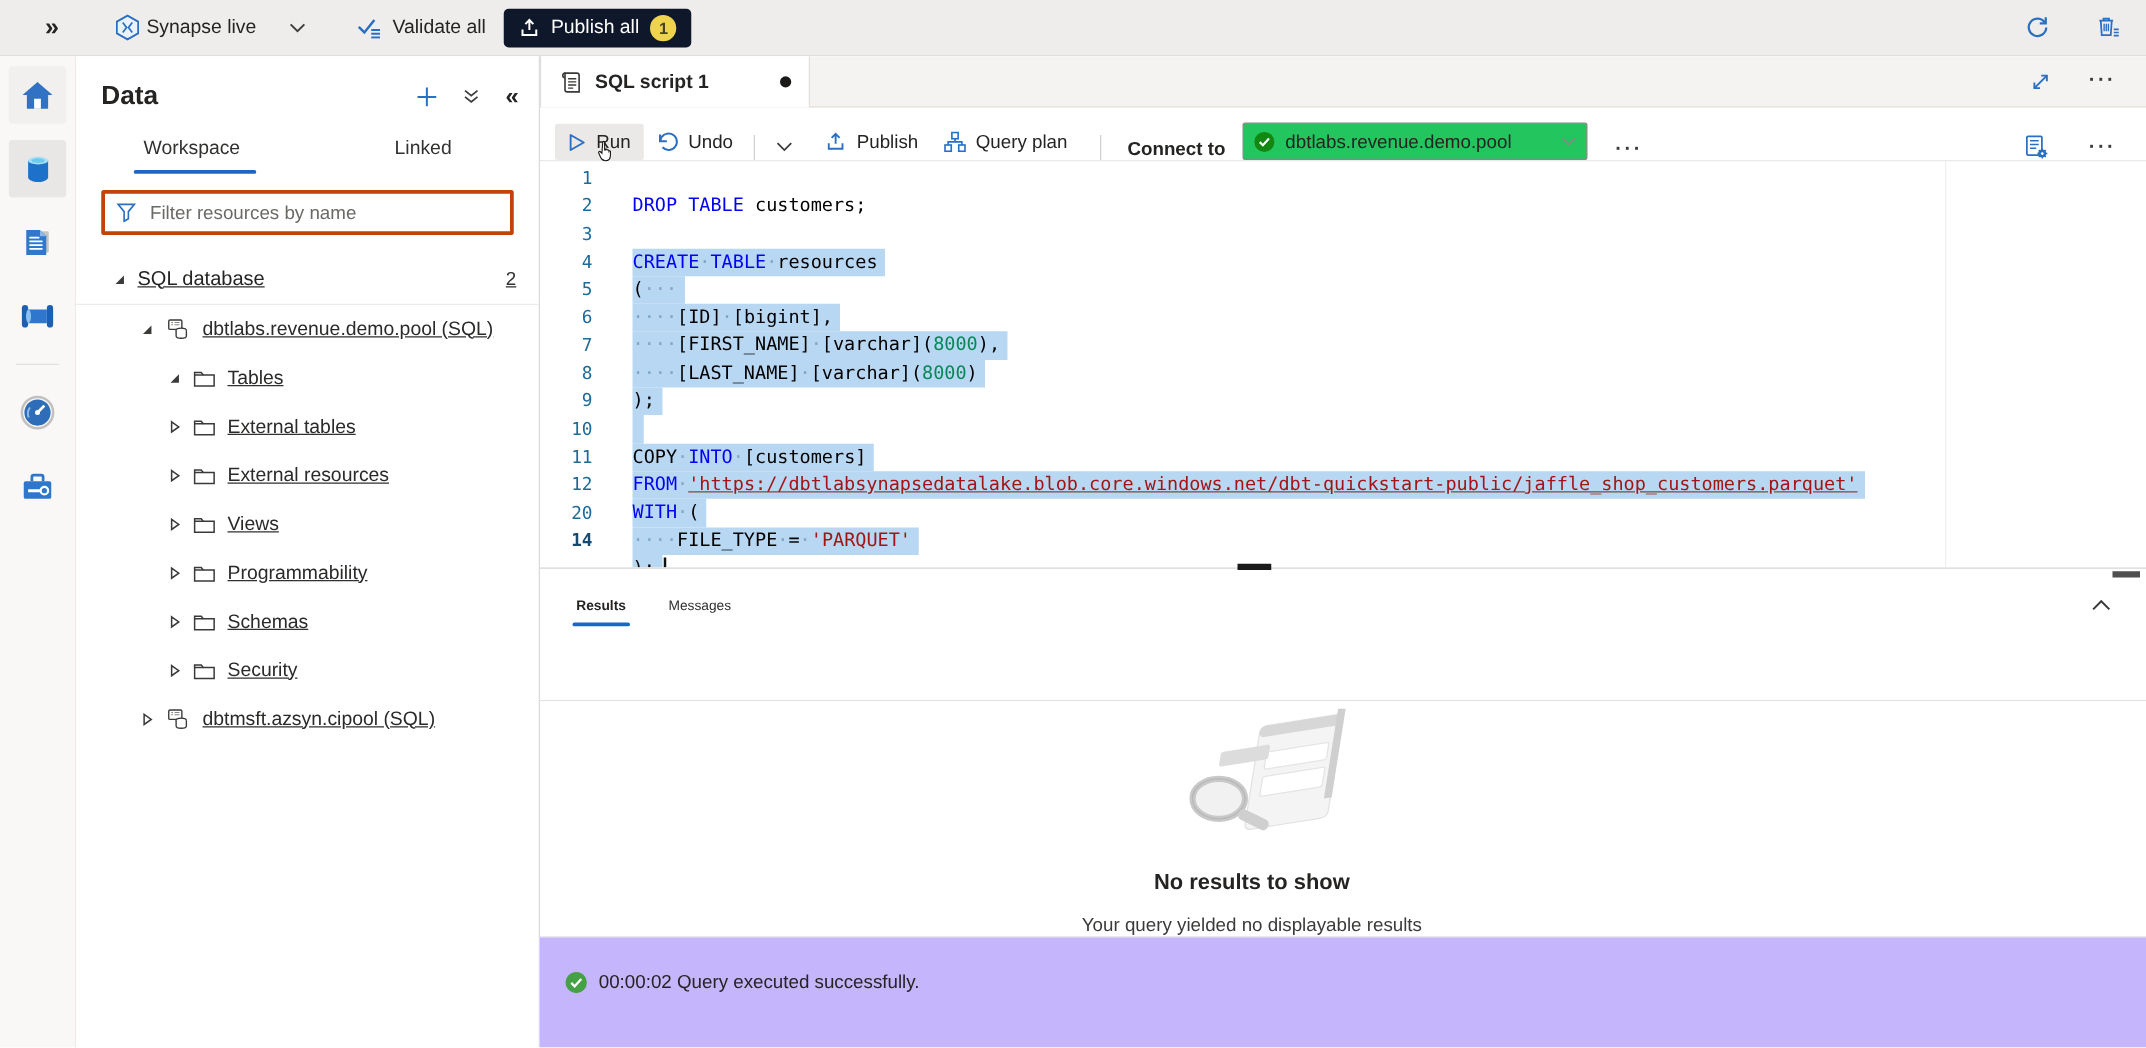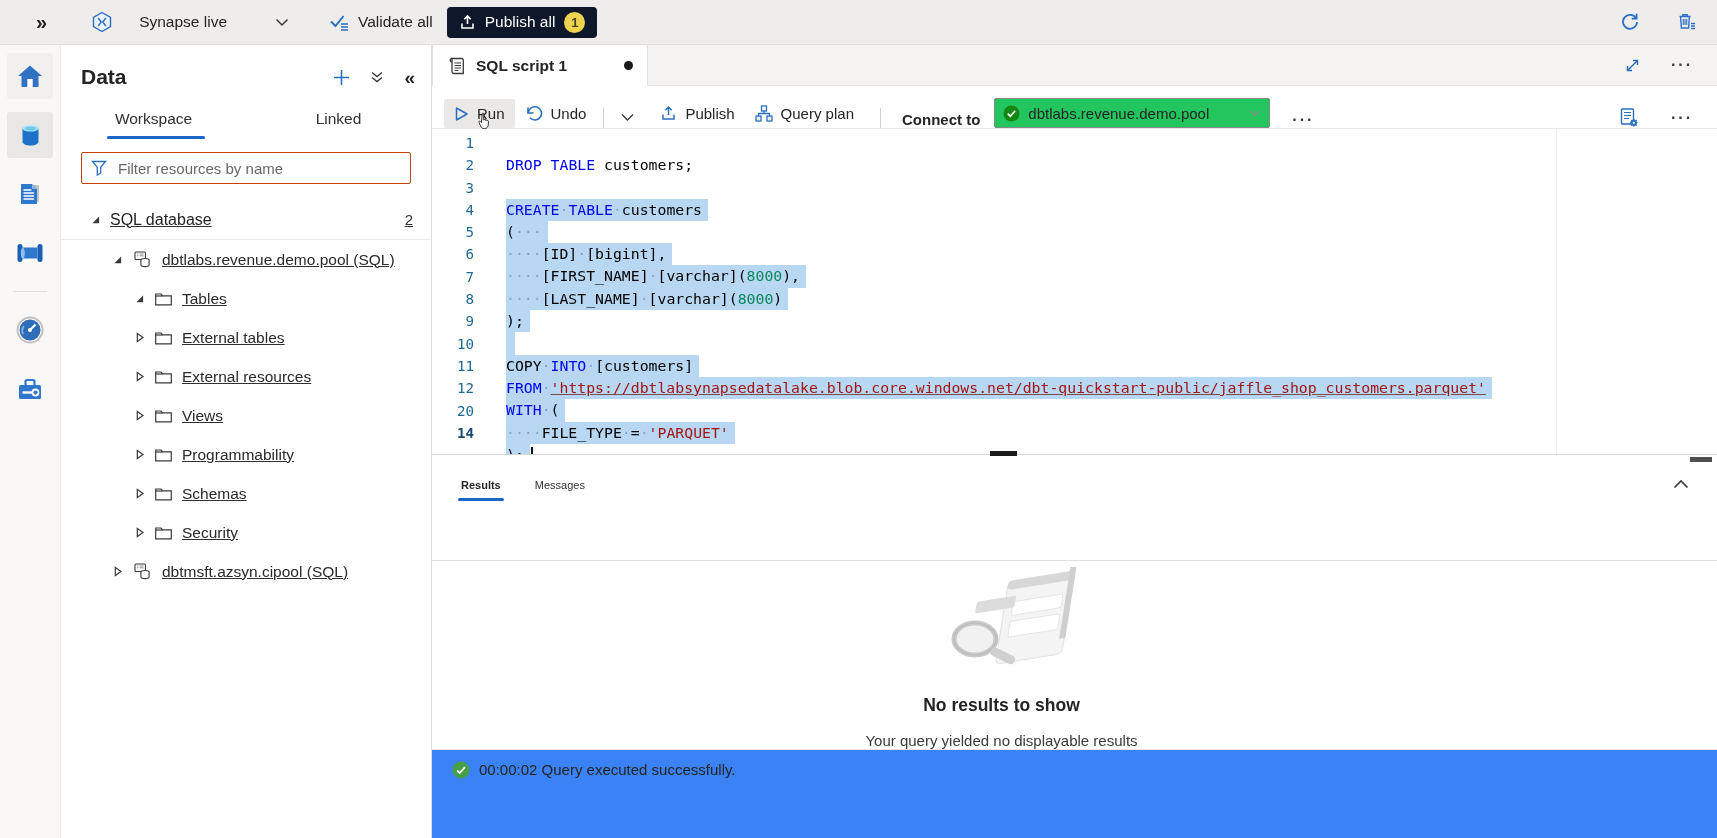--- a/index.html
+++ b/index.html
@@ -3,21 +3,21 @@
 <meta charset="utf-8">
 <style>
   html,body{margin:0;padding:0;overflow:hidden;}
   body{width:1717px;height:838px;font-family:"Liberation Sans",sans-serif;color:#323130;background:#fff;}
   .app{width:1717px;height:838px;display:flex;flex-direction:column;}
   svg{display:block;}
 
   
   .topbar{height:44px;flex:0 0 44px;background:#efedec;border-bottom:1px solid #e2e0de;display:flex;align-items:center;}
   .tb-collapse{margin-left:36px;font-size:20px;font-weight:700;color:#252423;line-height:1;}
-  .mode{display:flex;align-items:center;margin-left:44px;gap:26px;}
+  .mode{display:flex;align-items:center;margin-left:44px;gap:4px;}
   .mode-label{font-size:15.5px;color:#252423;}
   .mode-chevron{margin-left:22px;}
   .validate{display:flex;align-items:center;gap:8px;margin-left:40px;font-size:15.5px;color:#252423;}
   .publish-all{display:flex;align-items:center;gap:9px;margin-left:14px;height:31px;padding:0 12px;background:#0f172a;border:none;border-radius:4px;color:#fff;font-size:15.5px;font-family:inherit;}
   .publish-badge{width:21px;height:21px;border-radius:50%;background:#eed34f;color:#4a4321;font-size:13px;font-weight:700;display:flex;align-items:center;justify-content:center;}
   .topbar-right{margin-left:auto;margin-right:20px;display:flex;align-items:center;gap:36px;}
 
   
   .main{flex:1;display:flex;min-height:0;}
 
@@ -29,21 +29,21 @@
   .rail-divider{width:34px;height:1px;background:#e1dfdd;margin:2px 0 15px;}
 
   
   .data-panel{width:370px;flex:0 0 370px;background:#fff;border-right:1px solid #dedcda;display:flex;flex-direction:column;}
   .dp-header{display:flex;align-items:center;padding:20px 16px 4px 20px;}
   .dp-title{font-size:21px;font-weight:700;color:#252423;flex:1;}
   .dp-hicons{display:flex;align-items:center;gap:20px;}
   .dp-tabs{display:flex;margin-top:8px;}
   .dp-tab{flex:1;text-align:center;font-size:15.5px;color:#323130;padding:9px 0 11px;position:relative;}
   .dp-tab.active::after{content:"";position:absolute;left:25%;right:22%;bottom:0;height:3px;background:#1b66c9;border-radius:2px;}
-  .dp-filter{margin:13px 20px 8px;height:30px;border:1px solid #c2410c;border-radius:2px;display:flex;align-items:center;gap:9px;padding:0 9px;}
+  .dp-filter{margin:13px 20px 8px;height:30px;border:3px solid #c2410c;border-radius:2px;display:flex;align-items:center;gap:9px;padding:0 9px;}
   .dp-filter input{border:none;outline:none;flex:1;font-size:15px;font-family:inherit;color:#323130;background:transparent;}
   .dp-filter input::placeholder{color:#6b6966;}
   .tree{margin-top:8px;font-size:15.5px;text-decoration:underline;}
   .tree-row{height:39px;display:flex;align-items:center;}
   .tree-row .twisty{width:12px;flex:0 0 12px;display:flex;justify-content:center;}
   .tree-row .ticon{margin-left:9px;display:flex;}
   .tree-row .tlabel{margin-left:9px;color:#2b2a29;white-space:nowrap;}
   .tree-row.root .tlabel{font-size:16px;color:#252423;}
   .tree-row .tcount{margin-left:auto;margin-right:18px;font-size:15px;color:#323130;}
   .tree-row.hasdivider{border-bottom:1px solid #edebe9;}
@@ -97,21 +97,21 @@
   .r-tab:first-child{margin-left:26px;}
   .r-tab.active{font-weight:700;color:#252423;}
   .r-tab.active::after{content:"";position:absolute;left:0;right:0;bottom:0;height:3px;background:#1b66c9;border-radius:2px;}
   .collapse-up{position:absolute;right:28px;top:16px;}
 
   .results-body{flex:0 0 188px;position:relative;background:#fff;}
   .empty-stack{position:absolute;left:0;right:146px;top:6px;text-align:center;}
   .empty-title{font-size:17.5px;font-weight:700;color:#252423;margin-top:10px;}
   .empty-subtitle{font-size:15px;color:#3b3a39;margin-top:16px;}
 
-  .statusbar{flex:1;background:#3b82f6;border-top:1px solid #eae8e6;display:flex;align-items:flex-start;gap:9px;padding:11px 0 0 20px;}
+  .statusbar{flex:1;background:#c4b5fd;border-top:1px solid #eae8e6;display:flex;align-items:flex-start;gap:9px;padding:27px 0 0 20px;}
   .status-text{font-size:15px;color:#252423;}
 </style>
 </head>
 <body>
 
 <div class="app">
 
   <div class="topbar">
     <span class="tb-collapse">»</span>
 
@@ -509,21 +509,21 @@
         </div>
         <svg class="mouse-cursor" width="17" height="19" viewBox="0 0 17 19">
             <path d="M6.2 1.8 c0-1 1.5-1 1.5 0 V8 l.4.05 c.05-1 1.45-1 1.5 0 l.05.35 c.15-.85 1.4-.7 1.45.15 l.05.4 c.25-.6 1.2-.45 1.2.25 V12 c0 2.6-1.3 4.6-3.9 4.6 c-2 0-3-.8-3.9-2.6 L3 10.4 c-.5-.9.6-1.7 1.3-1 l1.2 1.2 Z" fill="#fff" stroke="#1a1a1a" stroke-width="0.9"></path>
           </svg>
       </div>
 
       <div class="code-area" id="code">
         <div class="code-vline"></div>
       <div class="code-line"><span class="ln">1</span><span class="lc"><span class="tk-k">DROP</span><span class="tk-w"> </span><span class="tk-k">TABLE</span><span class="tk-w"> </span><span class="tk-d">customers;</span></span></div>
           <div class="code-line"><span class="ln">2</span><span class="lc"></span></div>
-          <div class="code-line"><span class="ln">3</span><span class="lc"><span class="sel"><span class="tk-k">CREATE</span><span class="tk-w">·</span><span class="tk-k">TABLE</span><span class="tk-w">·</span><span class="tk-d">customers</span></span></span></div>
+          <div class="code-line"><span class="ln">3</span><span class="lc"><span class="sel"><span class="tk-k">CREATE</span><span class="tk-w">·</span><span class="tk-k">TABLE</span><span class="tk-w">·</span><span class="tk-d">resources</span></span></span></div>
           <div class="code-line"><span class="ln">4</span><span class="lc"><span class="sel"><span class="tk-d">(</span><span class="tk-w">···</span></span></span></div>
           <div class="code-line"><span class="ln">5</span><span class="lc"><span class="sel"><span class="tk-w">····</span><span class="tk-d">[ID]</span><span class="tk-w">·</span><span class="tk-d">[bigint],</span></span></span></div>
           <div class="code-line"><span class="ln">6</span><span class="lc"><span class="sel"><span class="tk-w">····</span><span class="tk-d">[FIRST_NAME]</span><span class="tk-w">·</span><span class="tk-d">[varchar](</span><span class="tk-n">8000</span><span class="tk-d">),</span></span></span></div>
           <div class="code-line"><span class="ln">7</span><span class="lc"><span class="sel"><span class="tk-w">····</span><span class="tk-d">[LAST_NAME]</span><span class="tk-w">·</span><span class="tk-d">[varchar](</span><span class="tk-n">8000</span><span class="tk-d">)</span></span></span></div>
           <div class="code-line"><span class="ln">8</span><span class="lc"><span class="sel"><span class="tk-d">);</span></span></span></div>
           <div class="code-line"><span class="ln">9</span><span class="lc"><span class="sel empty"></span></span></div>
           <div class="code-line"><span class="ln">10</span><span class="lc"><span class="sel"><span class="tk-d">COPY</span><span class="tk-w">·</span><span class="tk-k">INTO</span><span class="tk-w">·</span><span class="tk-d">[customers]</span></span></span></div>
           <div class="code-line"><span class="ln">11</span><span class="lc"><span class="sel"><span class="tk-k">FROM</span><span class="tk-w">·</span><span class="tk-u">'https://dbtlabsynapsedatalake.blob.core.windows.net/dbt-quickstart-public/jaffle_shop_customers.parquet'</span></span></span></div>
           <div class="code-line"><span class="ln">12</span><span class="lc"><span class="sel"><span class="tk-k">WITH</span><span class="tk-w">·</span><span class="tk-d">(</span></span></span></div>
           <div class="code-line"><span class="ln">20</span><span class="lc"><span class="sel"><span class="tk-w">····</span><span class="tk-d">FILE_TYPE</span><span class="tk-w">·</span><span class="tk-d">=</span><span class="tk-w">·</span><span class="tk-s">'PARQUET'</span></span></span></div>

